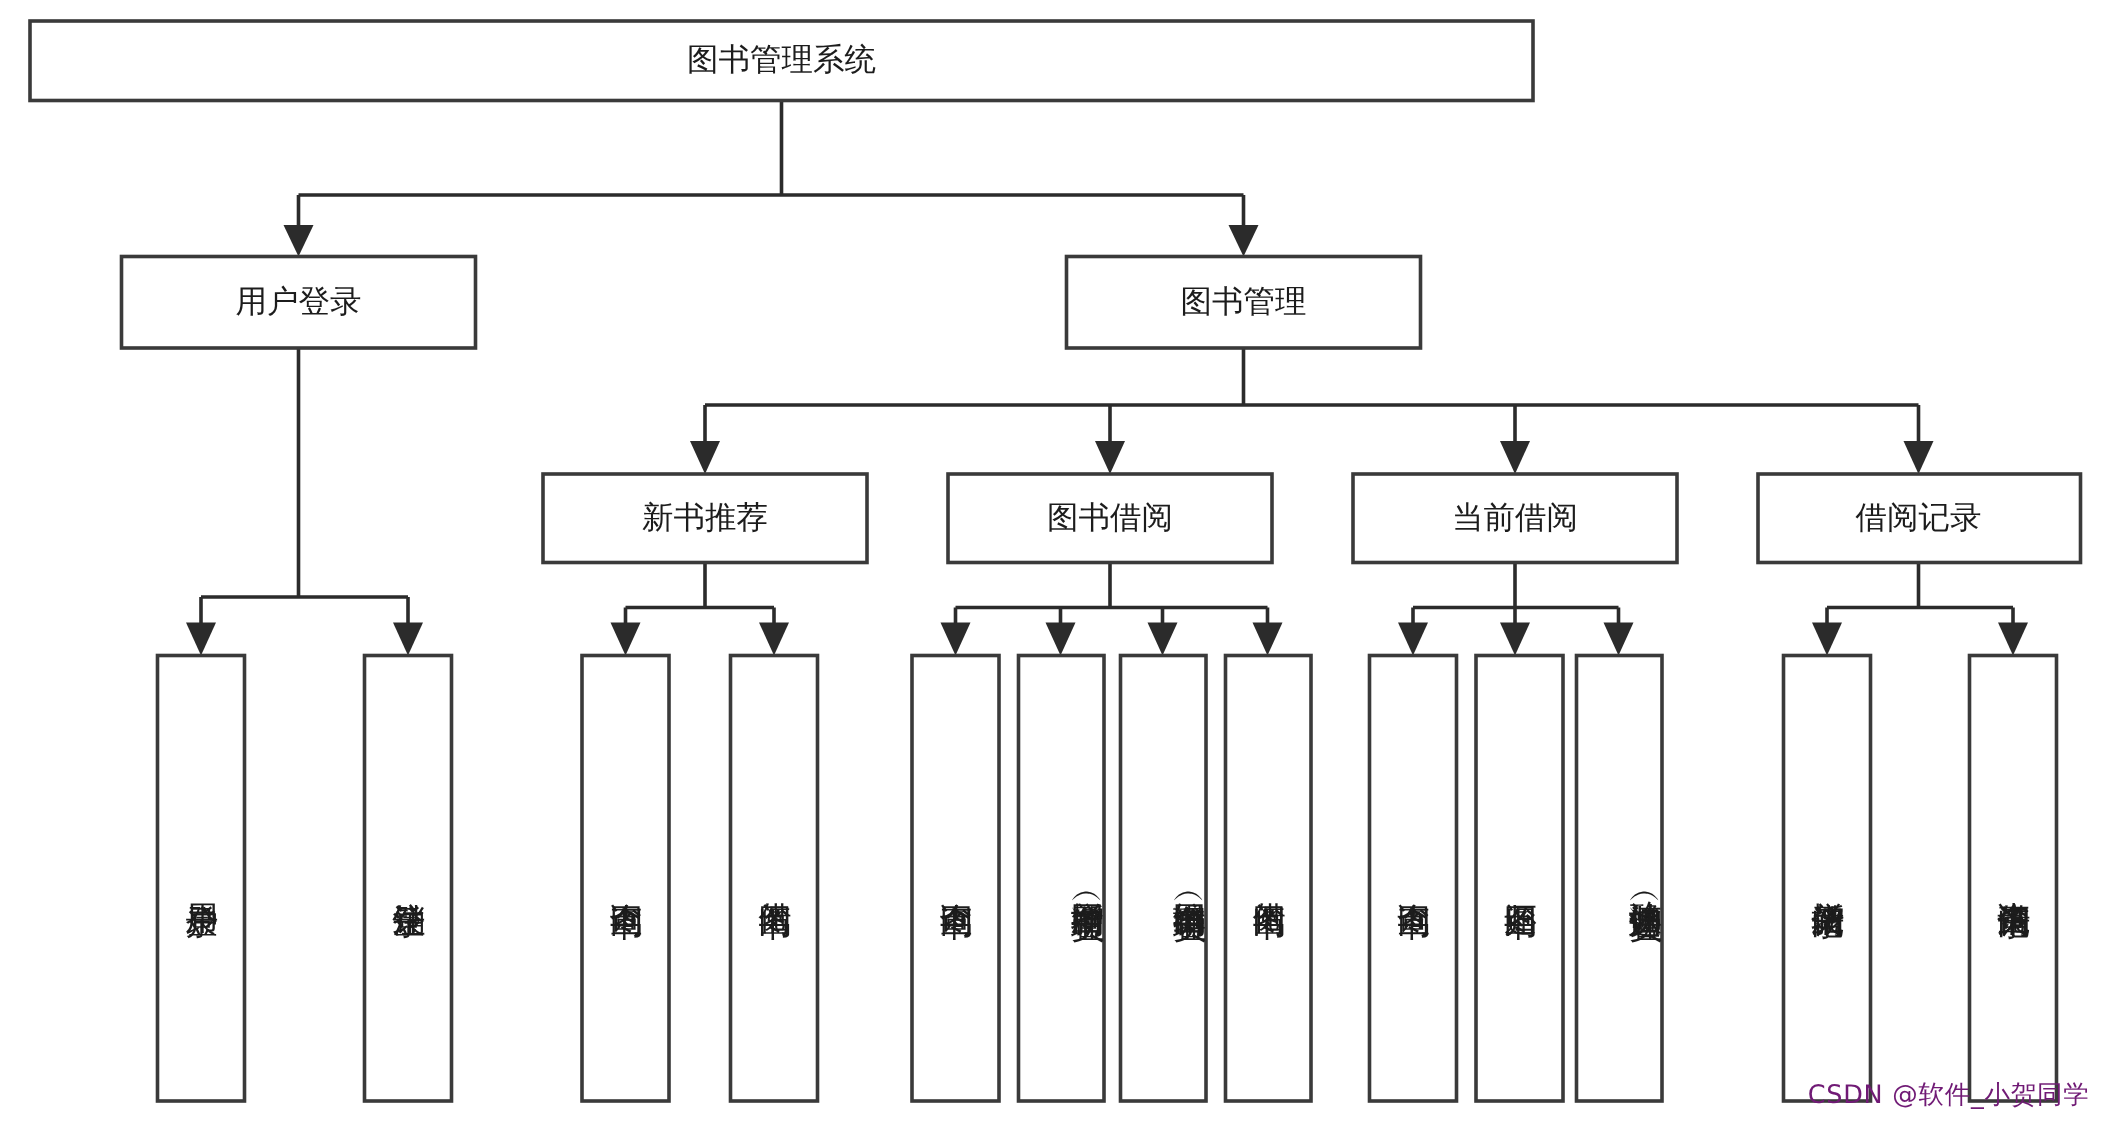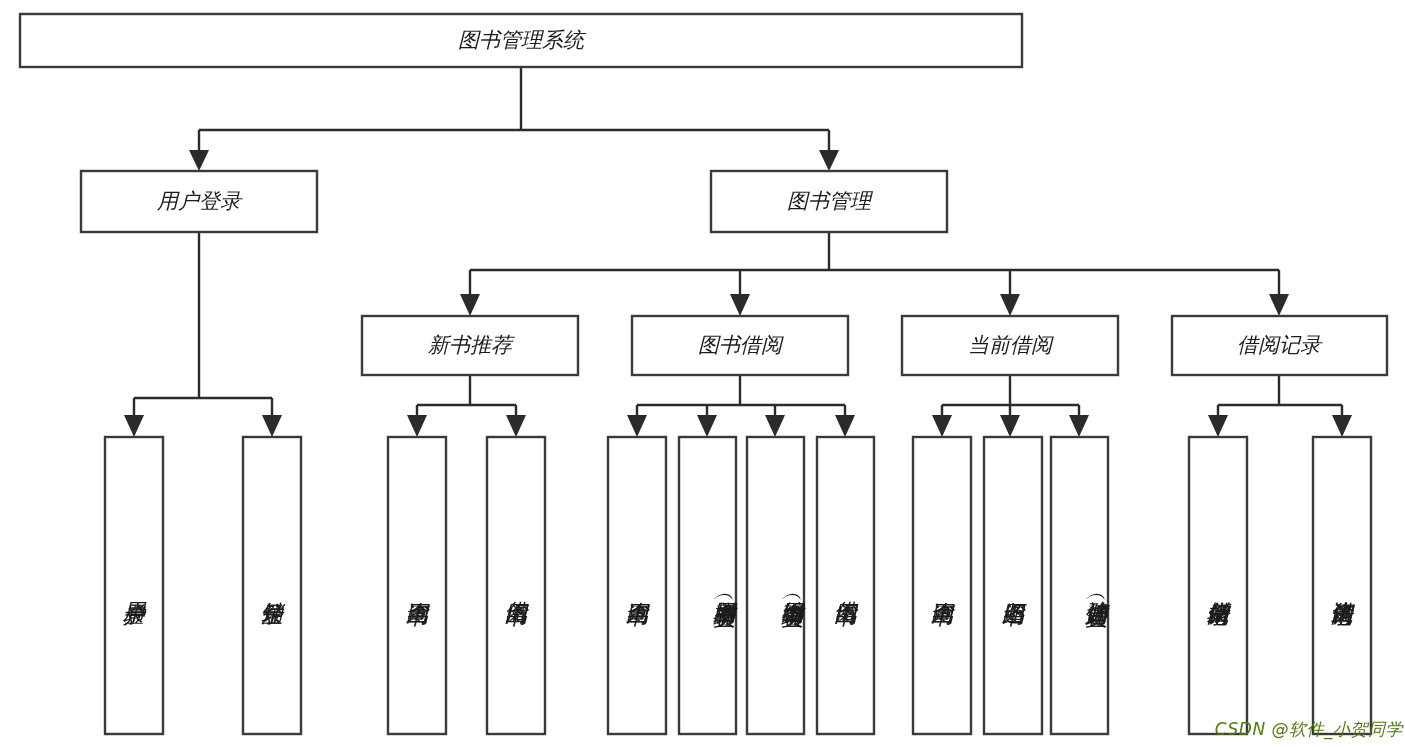--- a/index.html
+++ b/index.html
@@ -10,21 +10,20 @@
   body {
     width: 1405px;
     height: 747px;
     font-family: "DejaVu Sans", "Liberation Sans", sans-serif;
     overflow: hidden;
   }
   #diagram-root {
     position: relative;
     width: 1405px;
     height: 747px;
-    font-style: italic;
   }
   svg.diagram-canvas {
     position: absolute;
     top: 0;
     left: 0;
     width: 1405px;
     height: 747px;
     display: block;
   }
   .node-box {
@@ -57,25 +56,25 @@
     font-family: "DejaVu Sans", "Liberation Sans", sans-serif;
     font-size: 22px;
     line-height: 1.06;
     color: #1c1c1c;
     letter-spacing: 1px;
     white-space: nowrap;
     pointer-events: none;
   }
   .watermark {
     position: absolute;
-    right: 2px;
+    right: 12px;
     bottom: 6px;
     font-family: "DejaVu Sans", "Liberation Sans", sans-serif;
     font-size: 17px;
-    color: #4d7c0f;
+    color: #701a75;
     white-space: nowrap;
     letter-spacing: 0.5px;
   }
 </style>
 </head>
 <body>
 
 <div id="diagram-root">
 
   <svg class="diagram-canvas" viewBox="0 0 1405 747">

